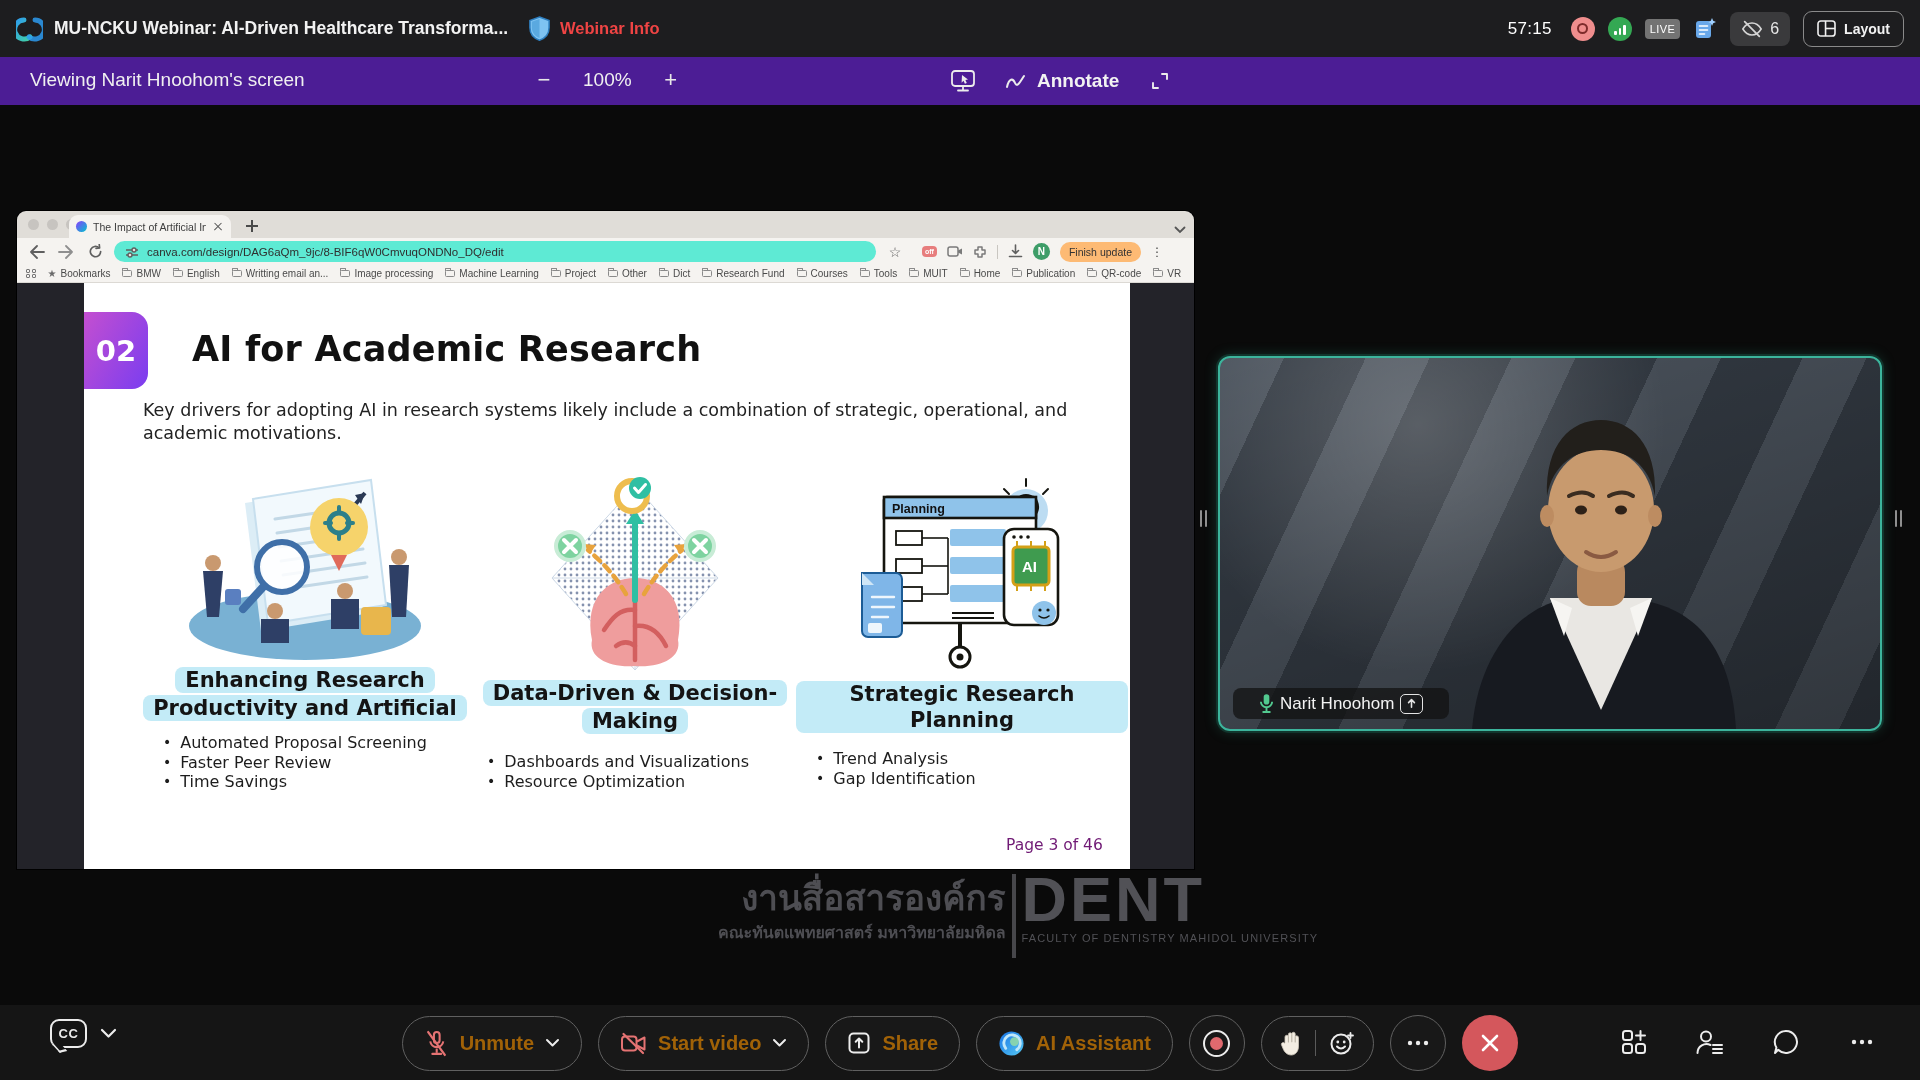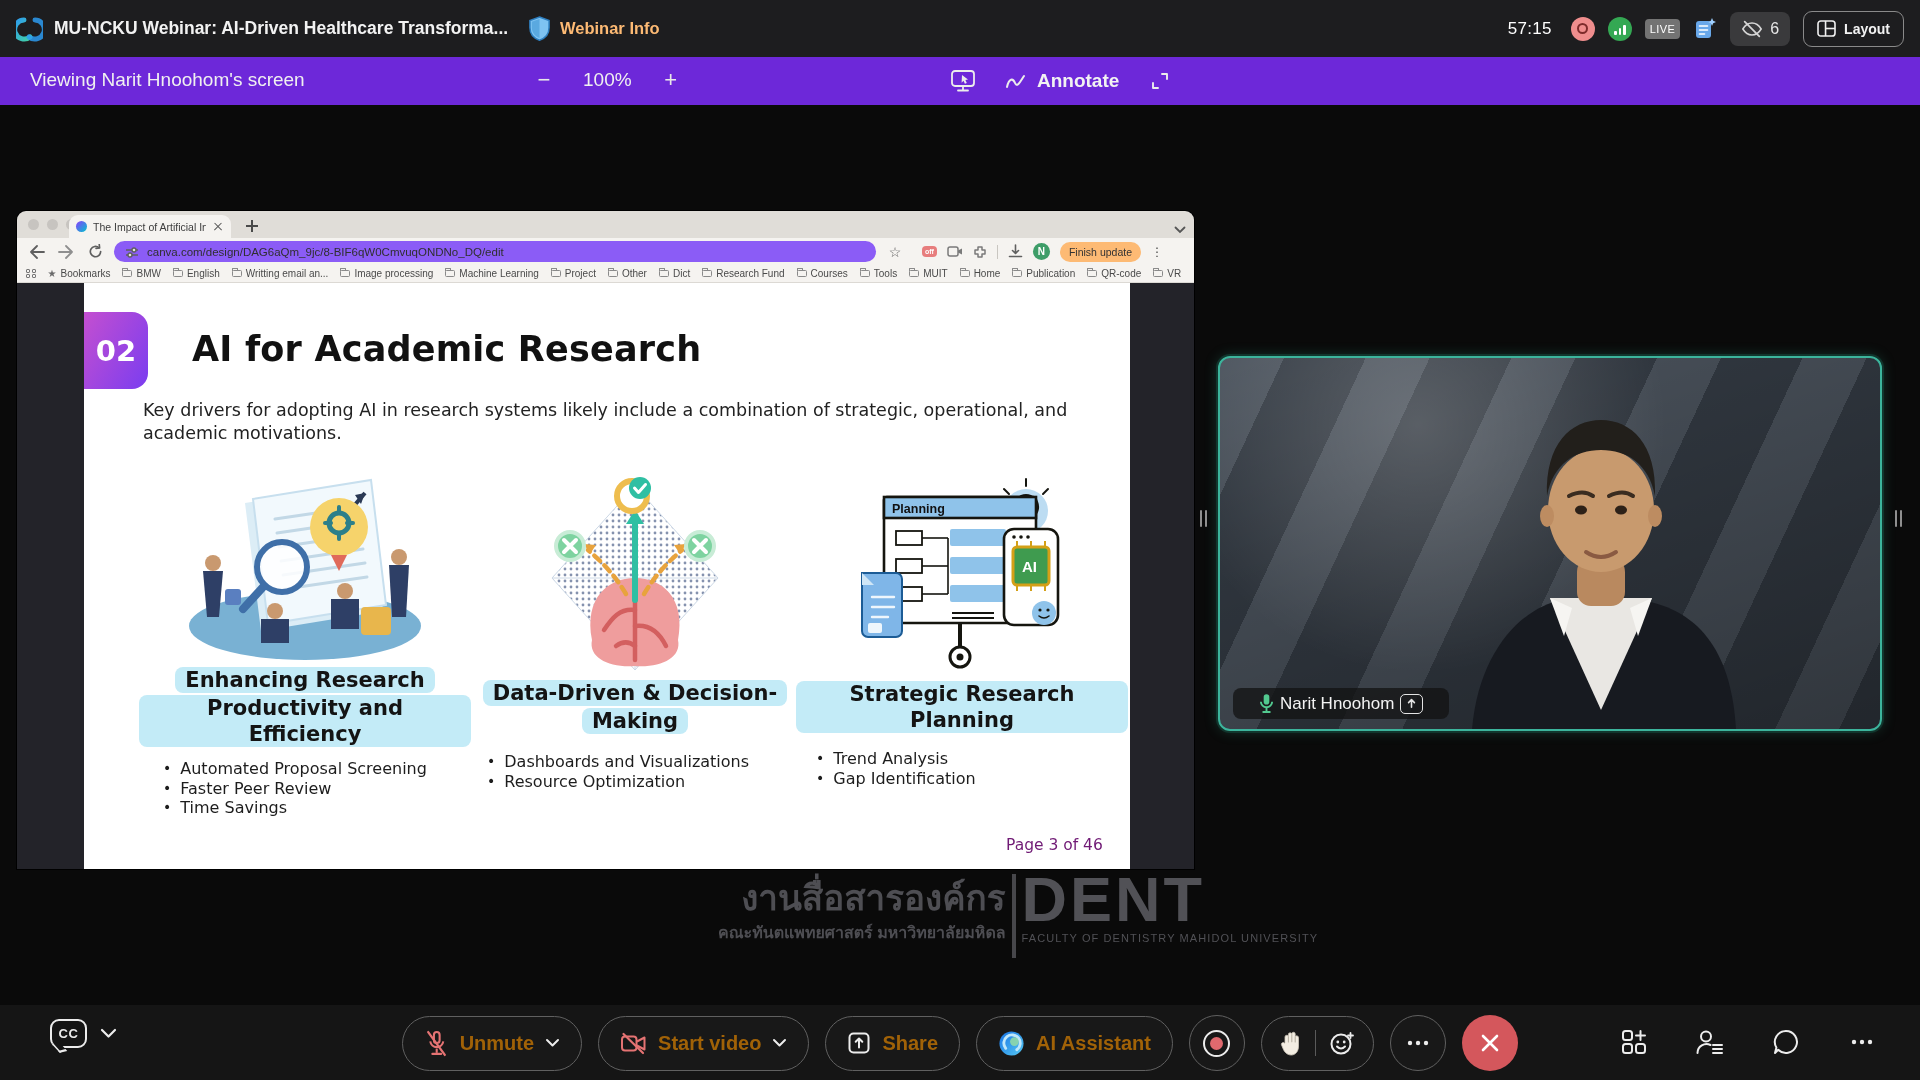--- a/index.html
+++ b/index.html
@@ -5,36 +5,36 @@
   * { margin:0; padding:0; box-sizing:border-box; }
   html,body { background:#000; }
   body { font-family:"Liberation Sans", sans-serif; }
   .app { position:relative; width:1920px; height:1080px; background:#151515; overflow:hidden; color:#f0f0f0; }
 
   
   .topbar { position:absolute; left:0; top:0; width:1920px; height:57px; background:#1d1d1f; }
   .title-cluster { position:absolute; left:16px; top:0; height:57px; display:flex; align-items:center; gap:11px; }
   .meeting-title { font-size:17.5px; font-weight:600; color:#f2f2f2; }
   .webinar-info { position:absolute; left:528px; top:0; height:57px; display:flex; align-items:center; gap:9px; cursor:pointer; }
-  .webinar-info span { font-size:16.5px; font-weight:600; color:#fdba74; }
+  .webinar-info span { font-size:16.5px; font-weight:600; color:#ef4444; }
   .topbar-right { position:absolute; right:16px; top:0; height:57px; display:flex; align-items:center; gap:13px; }
   .timer { font-size:17px; color:#fff; margin-right:6px; letter-spacing:.3px; }
   .rec-ind { width:24px; height:24px; border-radius:50%; background:#ef8d8d; display:flex; align-items:center; justify-content:center; }
   .rec-ind i { display:block; width:11px; height:11px; border:2.5px solid #7d2b2b; border-radius:50%; }
   .signal { width:24px; height:24px; border-radius:50%; background:#34a853; display:flex; align-items:flex-end; justify-content:center; gap:2px; padding-bottom:6px; }
   .signal i { display:block; width:2.5px; background:#fff; border-radius:1px; }
   .signal i:nth-child(1){height:4px;} .signal i:nth-child(2){height:7px;} .signal i:nth-child(3){height:10px;}
   .live { background:#737373; color:#fff; font-size:11px; font-weight:400; border-radius:4px; padding:4px 5px; letter-spacing:.4px; }
   .viewers-pill { background:#3a3a3c; border-radius:8px; height:34px; display:flex; align-items:center; gap:7px; padding:0 11px; cursor:pointer; }
   .viewers-pill span { font-size:16px; color:#e8e8e8; }
   .layout-btn { display:flex; align-items:center; gap:8px; border:1.5px solid #8a8a8a; border-radius:9px; height:36px; padding:0 13px; cursor:pointer; }
   .layout-btn span { font-size:14px; font-weight:600; color:#f2f2f2; }
 
   
-  .sharebar { position:absolute; left:0; top:57px; width:1920px; height:48px; background:#6d28d9; }
+  .sharebar { position:absolute; left:0; top:57px; width:1920px; height:48px; background:#4c1d95; }
   .viewing-label { position:absolute; left:30px; top:12px; font-size:19px; color:#f0f0f0; }
   .zoomctl { position:absolute; left:527px; top:6px; display:flex; align-items:center; gap:22px; }
   .zoomctl .zbtn { font-size:22px; color:#e8e8e8; width:34px; height:34px; display:flex; align-items:center; justify-content:center; cursor:pointer; }
   .zoom-level { font-size:19px; color:#f0f0f0; }
   .annotate-cluster { position:absolute; left:944px; top:6px; display:flex; align-items:center; gap:22px; }
   .tool-ic { width:38px; height:36px; display:flex; align-items:center; justify-content:center; cursor:pointer; }
   .annotate-btn { display:flex; align-items:center; gap:9px; cursor:pointer; }
   .annotate-btn span { font-size:19px; font-weight:600; color:#f2f2f2; }
 
   
@@ -50,21 +50,21 @@
   .tab-title { font-size:10.5px; color:#3c3c3c; white-space:nowrap; overflow:hidden; flex:1; }
   .tab-x { flex:none; width:12px; height:12px; position:relative; cursor:pointer; }
   .tab-x::before,.tab-x::after { content:""; position:absolute; left:1px; top:5.5px; width:10px; height:1.3px; background:#555; }
   .tab-x::before { transform:rotate(45deg);} .tab-x::after { transform:rotate(-45deg);}
   .newtab { position:absolute; left:228px; top:8px; width:14px; height:14px; cursor:pointer; }
   .newtab::before { content:""; position:absolute; left:1px; top:6px; width:12px; height:1.6px; background:#4a4a4a; }
   .newtab::after { content:""; position:absolute; left:6.2px; top:1px; width:1.6px; height:12px; background:#4a4a4a; }
   .tabsearch { position:absolute; right:8px; top:9px; }
   .btoolbar { height:27px; background:#f5f3f0; display:flex; align-items:center; padding:0 10px; gap:9px; }
   .navic { width:20px; height:20px; display:flex; align-items:center; justify-content:center; cursor:pointer; flex:none; }
-  .urlbar { flex:1; max-width:762px; height:21px; background:#8b5cf6; border-radius:11px; display:flex; align-items:center; gap:8px; padding:0 11px; cursor:text; }
+  .urlbar { flex:1; max-width:762px; height:21px; background:#5eead4; border-radius:11px; display:flex; align-items:center; gap:8px; padding:0 11px; cursor:text; }
   .url-text { font-size:11.5px; color:#2f2f2f; white-space:nowrap; overflow:hidden; }
   .addr-icons { display:flex; align-items:center; gap:10px; margin-left:8px; }
   .off-badge { background:#e77d7d; color:#fff; font-size:7px; font-weight:700; border-radius:4px; padding:2px 3px; }
   .divider-v { width:1px; height:14px; background:#c9c6c1; }
   .avatar-n { width:17px; height:17px; border-radius:50%; background:#3e9d68; color:#fff; font-size:10px; font-weight:700; display:flex; align-items:center; justify-content:center; }
   .finish-update { background:#fdba74; border-radius:11px; height:20px; display:flex; align-items:center; padding:0 9px; font-size:10.5px; color:#333; cursor:pointer; }
   .menu-dots { font-size:12px; color:#444; cursor:pointer; }
   .bookmarksbar { height:18px; background:#f5f3f0; border-bottom:1px solid #dcd9d4; display:flex; align-items:center; gap:12px; padding:0 9px; overflow:hidden; }
   .bm { display:flex; align-items:center; gap:4px; font-size:10px; color:#4a4a4a; white-space:nowrap; cursor:pointer; }
   .folder { width:10px; height:7px; border:1px solid #8a8a8a; border-radius:1.5px; position:relative; flex:none; }
@@ -419,21 +419,21 @@
                     <path d="M152 128 h28 v30 h-28 Z"></path>
                   <circle cx="96" cy="140" r="8" fill="#c9996f"></circle>
                     <path d="M82 148 h28 v24 h-28 Z"></path>
                 </g>
                 <rect x="182" y="136" width="30" height="28" rx="4" fill="#e8b64c"></rect>
                 <rect x="46" y="118" width="16" height="16" rx="3" fill="#5a7fc0"></rect>
               </svg>
             </div>
             <div class="col-head">
               <span>Enhancing Research</span><br>
-              <span>Productivity and Efficiency</span>
+              <span>Productivity and Artificial</span>
             </div>
             <div class="bullets">
               <div class="bullet-row">
                   <span class="dot">•</span>
                   <span>Automated Proposal Screening</span>
                 </div>
               <div class="bullet-row">
                   <span class="dot">•</span>
                   <span>Faster Peer Review</span>
                 </div>

